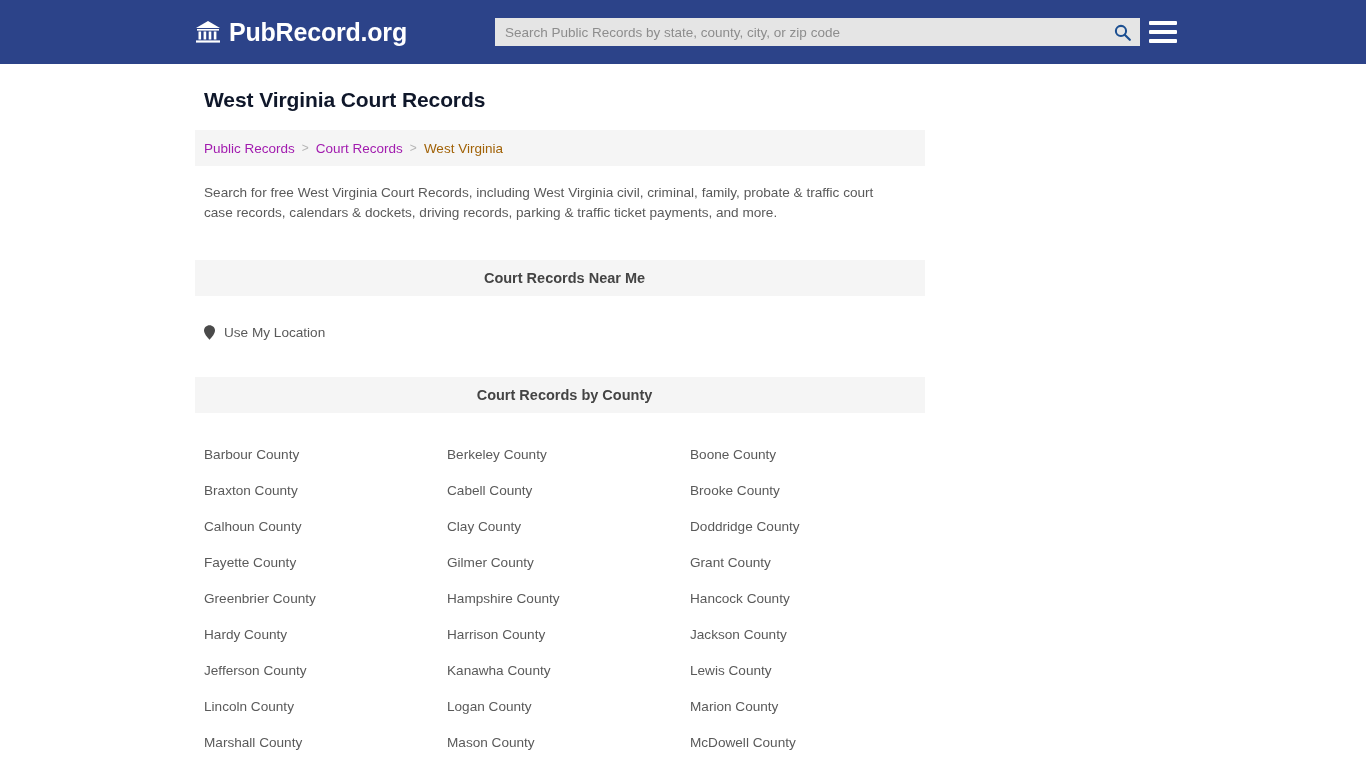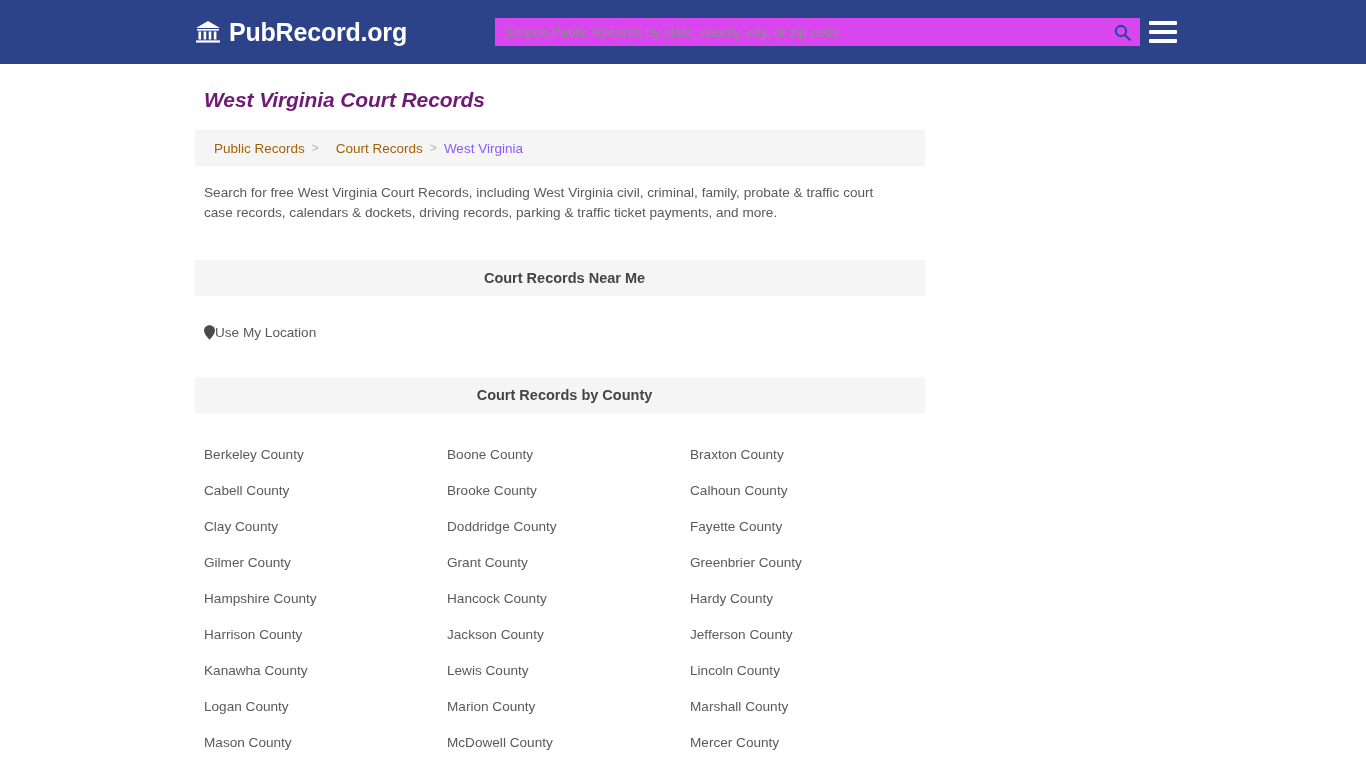--- a/index.html
+++ b/index.html
@@ -42,21 +42,21 @@
     color: #ffffff;
     white-space: nowrap;
   }
 
   .search-wrap {
     position: absolute;
     left: 495px;
     top: 18px;
     width: 645px;
     height: 28px;
-    background: #d946ef;
+    background: #e5e5e5;
     display: flex;
     align-items: center;
   }
   .search-input {
     flex: 1 1 auto;
     height: 26px;
     border: none;
     outline: none;
     background: transparent;
     font-family: "Liberation Sans", sans-serif;
@@ -104,42 +104,40 @@
   
   .content {
     width: 730px;
     margin-left: 195px;
     padding-top: 24px;
   }
 
   .page-title {
     font-size: 21px;
     font-weight: bold;
-    color: #701a75;
+    color: #0f172a;
     margin: 0 0 18px 9px;
     letter-spacing: -0.1px;
-    font-style: italic;
   }
 
   .breadcrumb {
     background: #f5f5f5;
     height: 36px;
     display: flex;
     align-items: center;
     padding-left: 9px;
     font-size: 13.5px;
     gap: 7px;
   }
   .breadcrumb a {
-    color: #a16207;
-    text-decoration: none;
-    margin-left: 10px;
+    color: #a21caf;
+    text-decoration: none;
   }
   .crumb-sep { color: #b5b5b5; font-size: 12px; }
-  .crumb-current { color: #8b5cf6; }
+  .crumb-current { color: #a16207; }
 
   .description {
     margin: 17px 9px 0 9px;
     font-size: 13.6px;
     line-height: 20px;
     color: #5a5a5a;
     width: 700px;
   }
 
   .section-bar {
@@ -153,20 +151,21 @@
   }
   .section-bar-title {
     font-size: 14.5px;
     font-weight: bold;
     color: #444444;
   }
 
   .near-me-row {
     display: flex;
     align-items: flex-end;
+    gap: 9px;
     margin: 29px 0 0 9px;
     text-decoration: none;
     width: max-content;
   }
   .pin-icon { width: 11px; height: 15px; display: block; flex: 0 0 auto; }
   .near-me-label {
     font-size: 13.6px;
     color: #5a5a5a;
   }
 
@@ -251,20 +250,21 @@
       </svg>
     </span>
     <span class="near-me-label">Use My Location</span>
   </a>
 
   <div class="section-bar">
     <span class="section-bar-title">Court Records by County</span>
   </div>
 
   <div class="county-grid" id="county-grid">
+      <a class="county-link" href="#">Barbour County</a>
       <a class="county-link" href="#">Berkeley County</a>
       <a class="county-link" href="#">Boone County</a>
       <a class="county-link" href="#">Braxton County</a>
       <a class="county-link" href="#">Cabell County</a>
       <a class="county-link" href="#">Brooke County</a>
       <a class="county-link" href="#">Calhoun County</a>
       <a class="county-link" href="#">Clay County</a>
       <a class="county-link" href="#">Doddridge County</a>
       <a class="county-link" href="#">Fayette County</a>
       <a class="county-link" href="#">Gilmer County</a>

